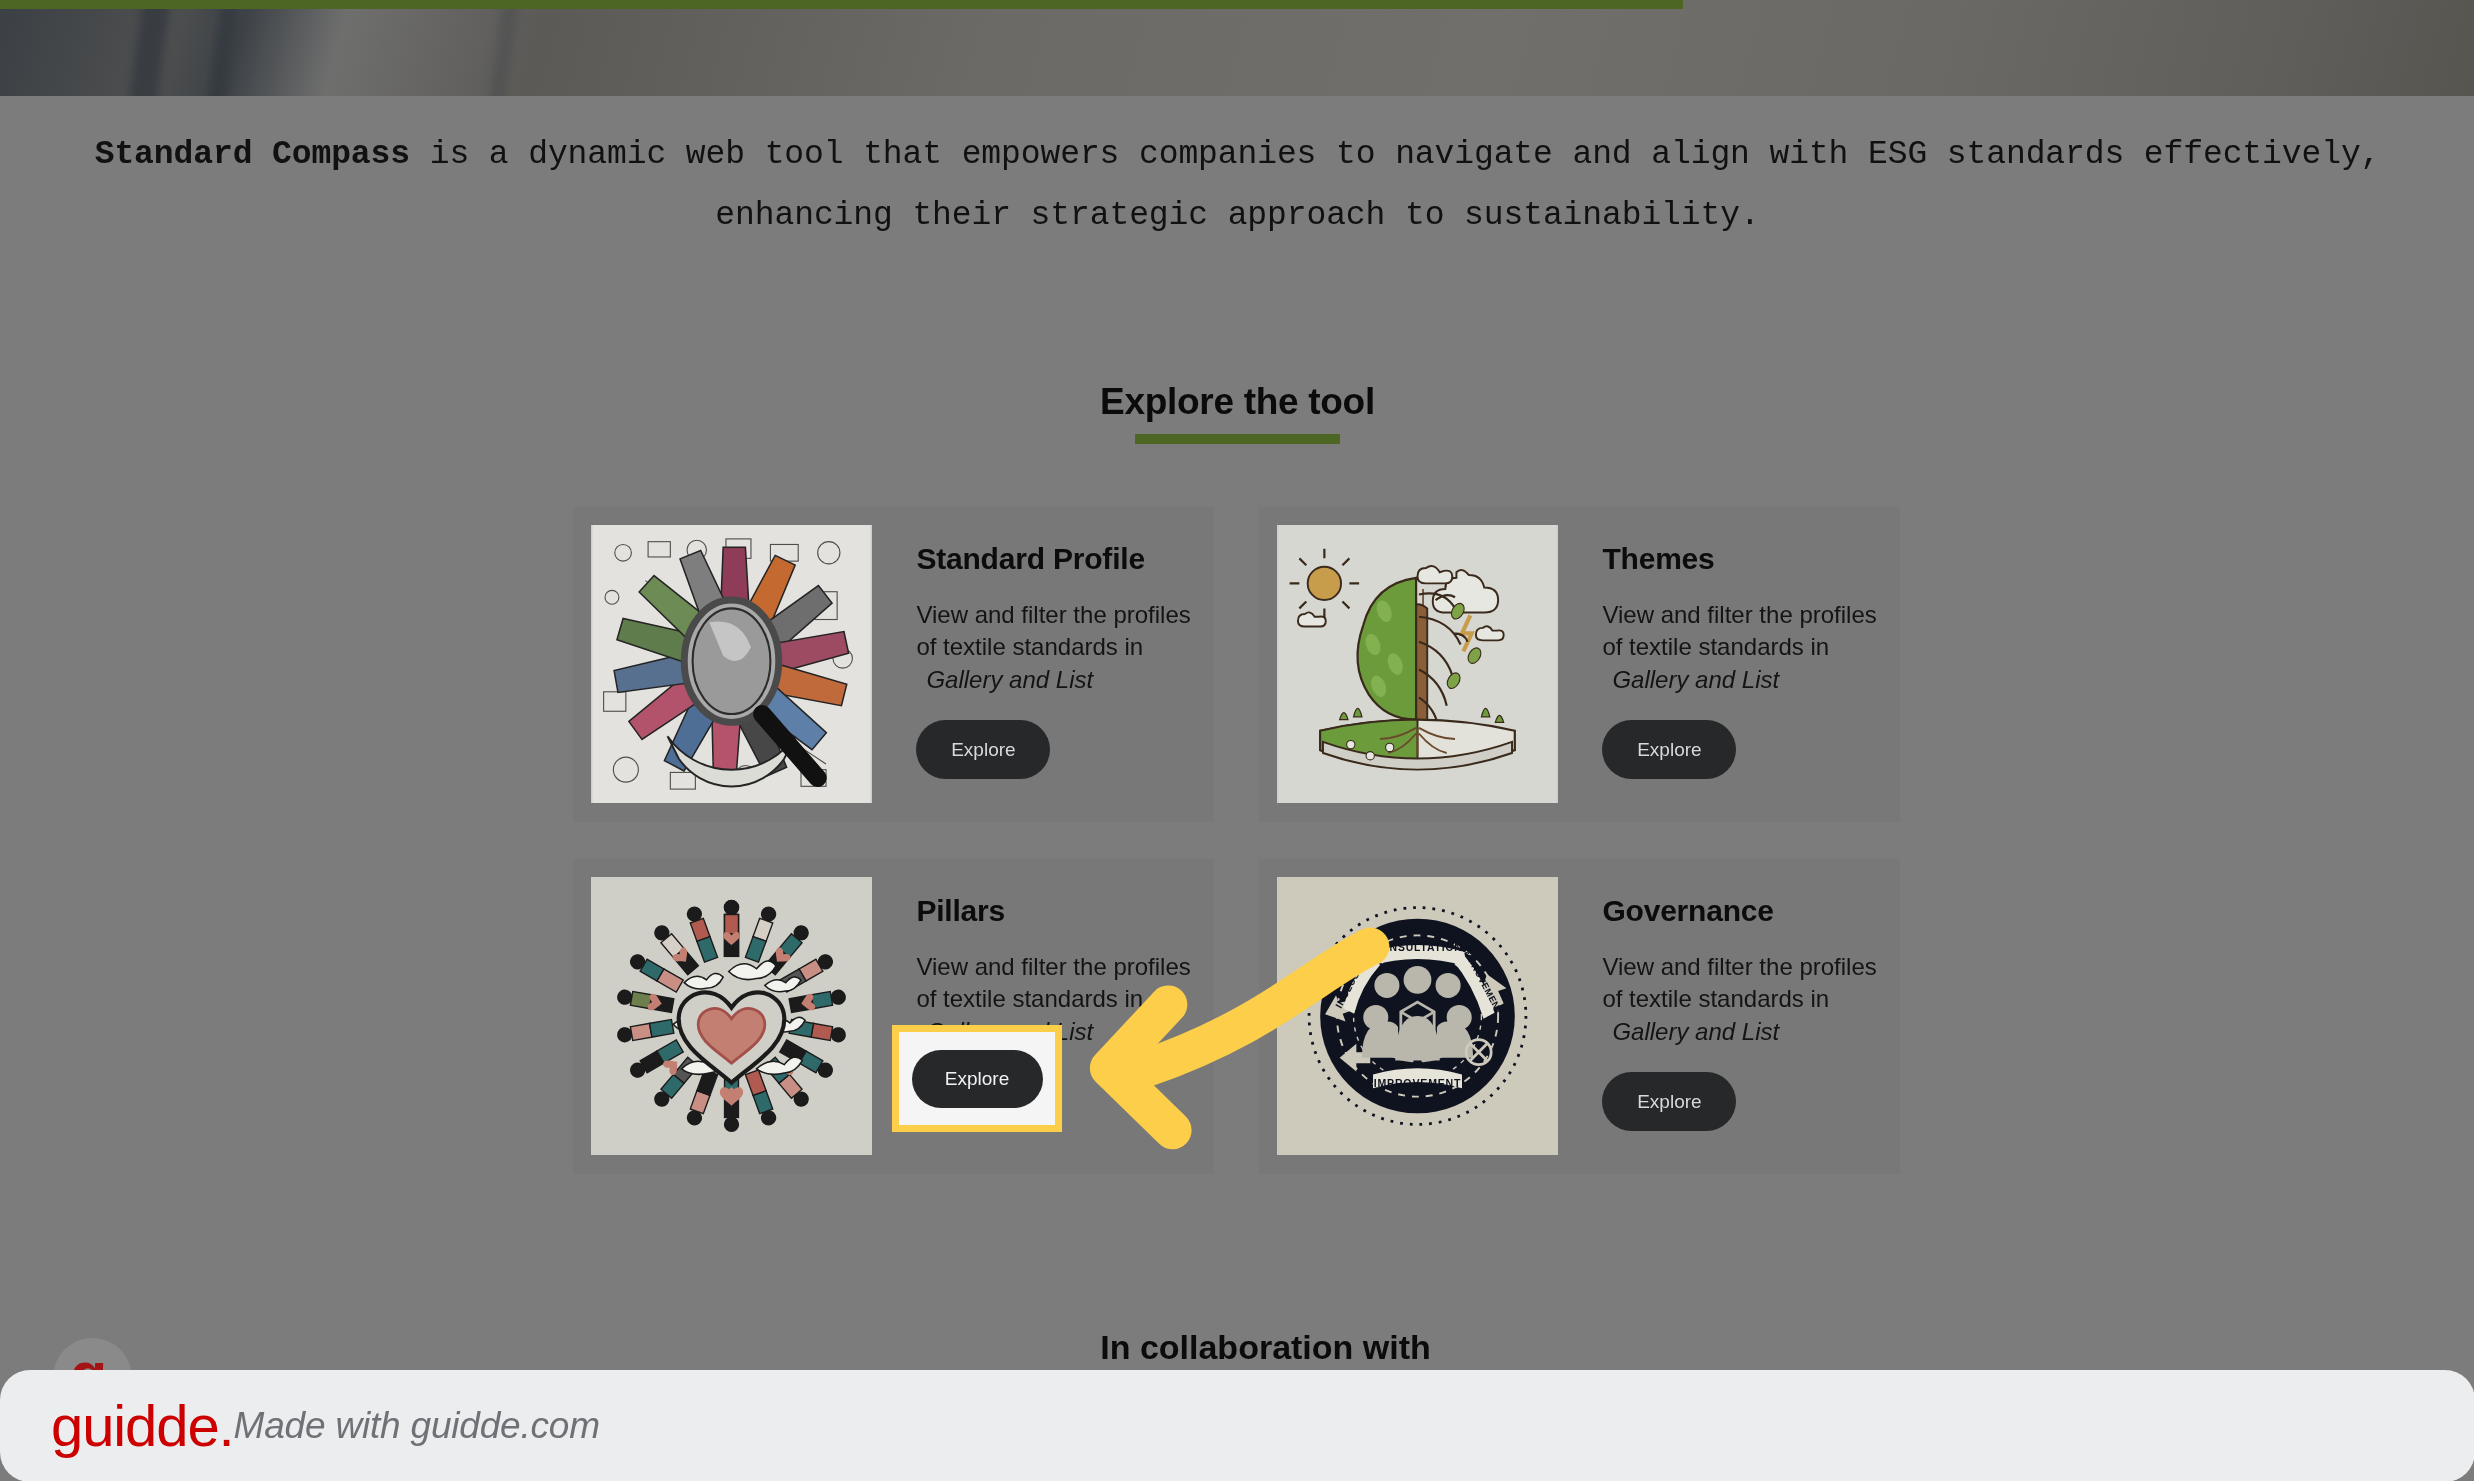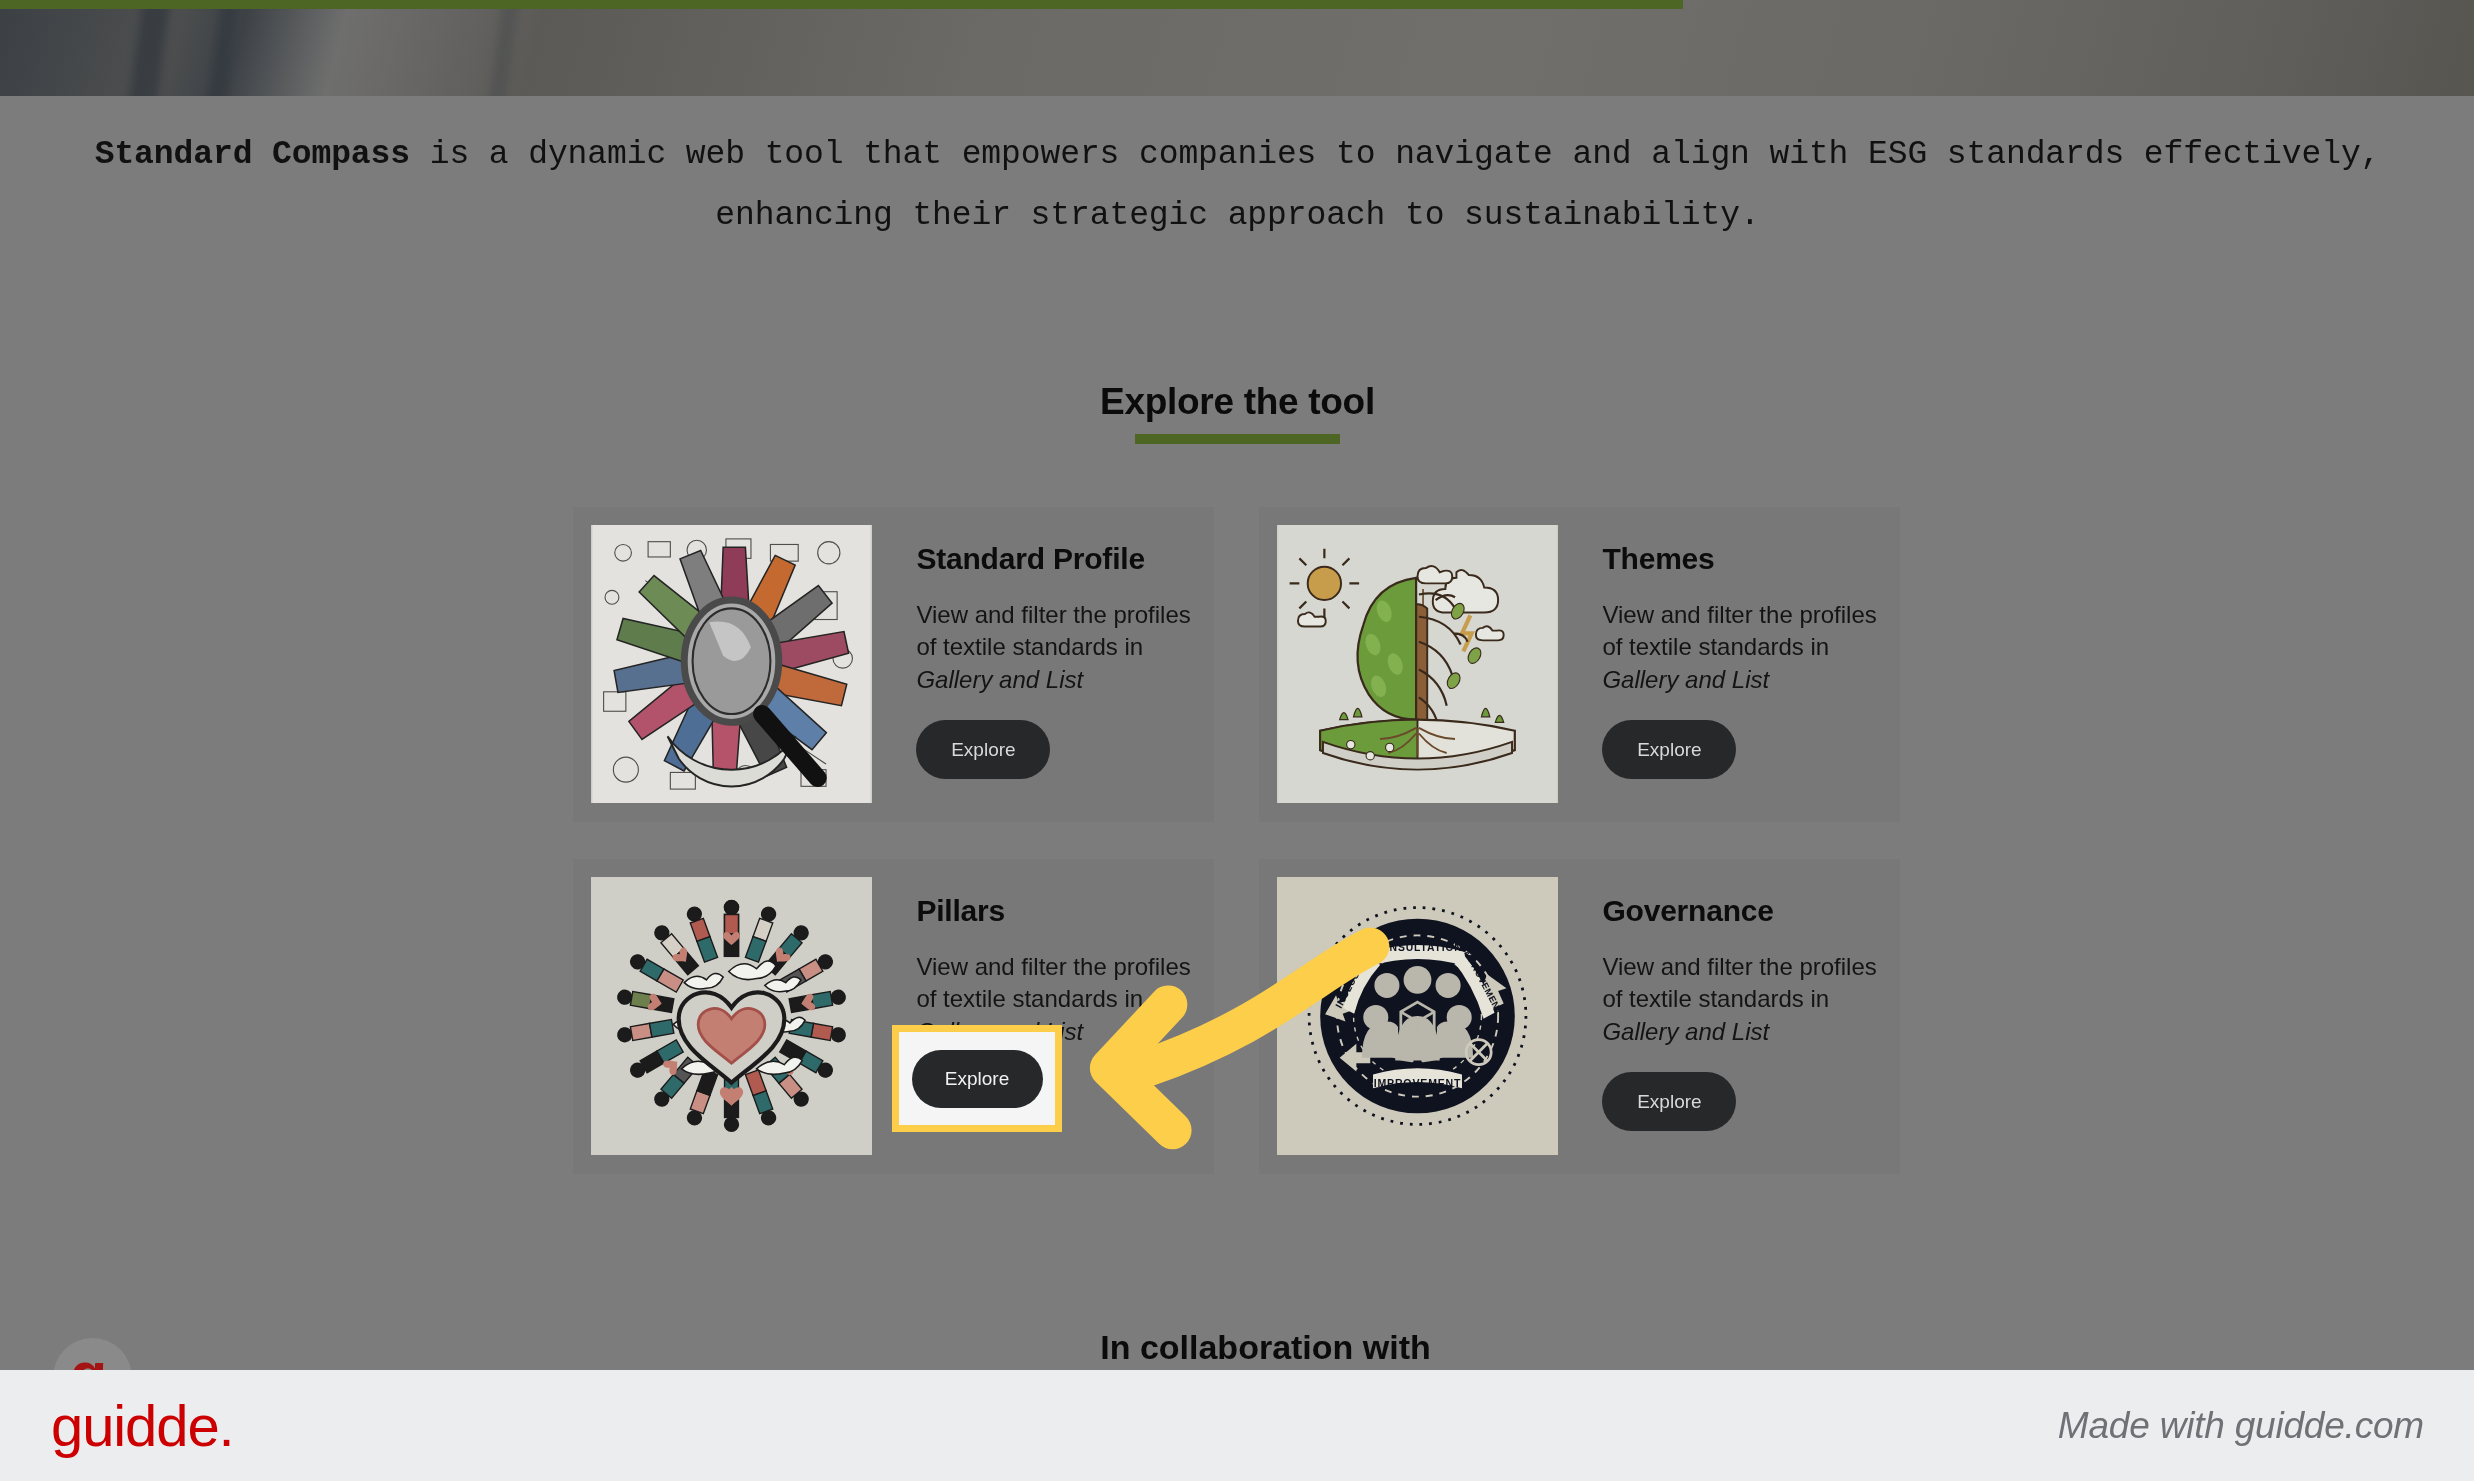--- a/index.html
+++ b/index.html
@@ -124,21 +124,21 @@
     font-weight: 700;
     color: #0c0c0c;
     letter-spacing: -0.2px;
     margin-bottom: 22.6px;
   }
   .card-desc {
     font-size: 24px;
     line-height: 32.5px;
     color: #141414;
   }
-  .card-desc .em { font-style: italic; }
+  .card-desc .em { font-style: italic; margin-left: 10px; }
   .explore-btn {
     display: inline-flex;
     align-items: center;
     justify-content: center;
     margin-top: 24px;
     width: 134px;
     height: 59px;
     border-radius: 30px;
     background: #262829;
     color: #d9d9d9;
@@ -204,23 +204,23 @@
   }
 
   
   #footer {
     position: absolute;
     left: 0; bottom: 0;
     width: 2475px; height: 112px;
     background: #ecedef;
     display: flex;
     align-items: center;
-    justify-content: space-between;
     padding: 0 51px;
     z-index: 10;
+    border-radius: 30px;
   }
   #footer .brand {
     font-size: 58px;
     font-weight: 400;
     color: #cc0000;
     letter-spacing: -1.1px;
     line-height: 58px;
   }
   #footer .made {
     font-size: 37px;

